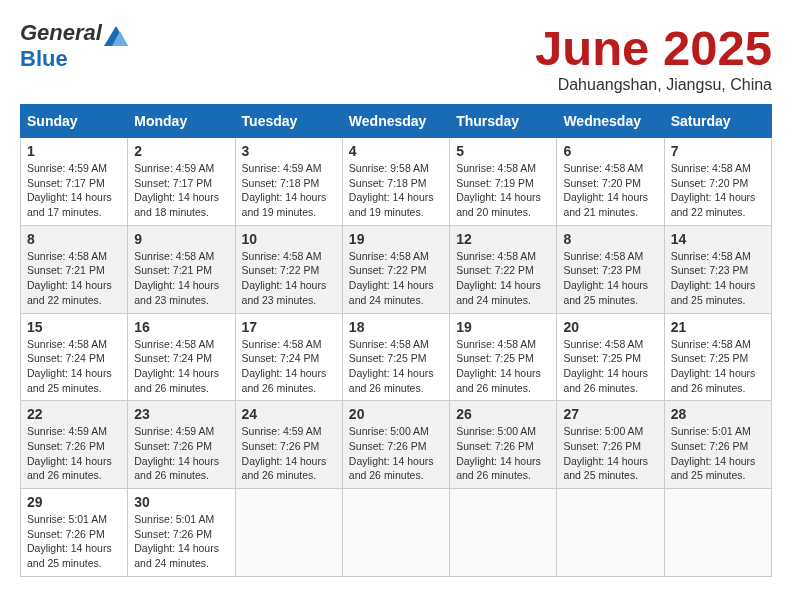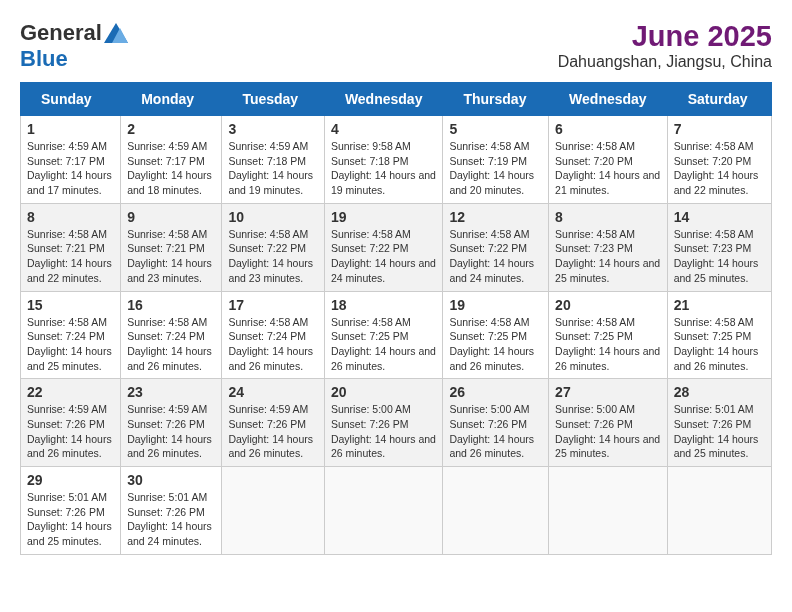--- a/index.html
+++ b/index.html
@@ -16,58 +16,59 @@
       align-items: flex-start;
       margin-bottom: 10px;
     }
     .logo {
       display: flex;
       flex-direction: column;
       align-items: flex-start;
     }
     .logo-text {
       display: flex;
-      align-items: center;
+      align-items: flex-end;
+      font-style: italic;
     }
     .logo-general {
       font-size: 22px;
       font-weight: bold;
       color: #333;
     }
     .logo-blue {
       font-size: 22px;
       font-weight: bold;
       color: #1a6bb5;
     }
     .logo-icon {
       width: 24px;
       height: 20px;
       margin-left: 2px;
     }
     .title-section {
       text-align: right;
     }
     .month-title {
-      font-size: 29px;
-      font-weight: bold;
-      color: #701a75;
+      font-size: 49px;
+      font-weight: bold;
+      color: #b91c1c;
     }
     .location {
       font-size: 16px;
       color: #333;
     }
     .calendar {
       width: 100%;
       border-collapse: collapse;
       border: 1px solid #ccc;
     }
     .calendar th {
       background-color: #1a6bb5;
       color: white;
-      padding: 8px 20px;
+      padding: 8px 6px;
       text-align: left;
       font-size: 14px;
       font-weight: bold;
       border: 1px solid #1a6bb5;
     }
     .calendar td {
       border: 1px solid #ccc;
       padding: 5px 6px;
       vertical-align: top;
       width: 107px;

